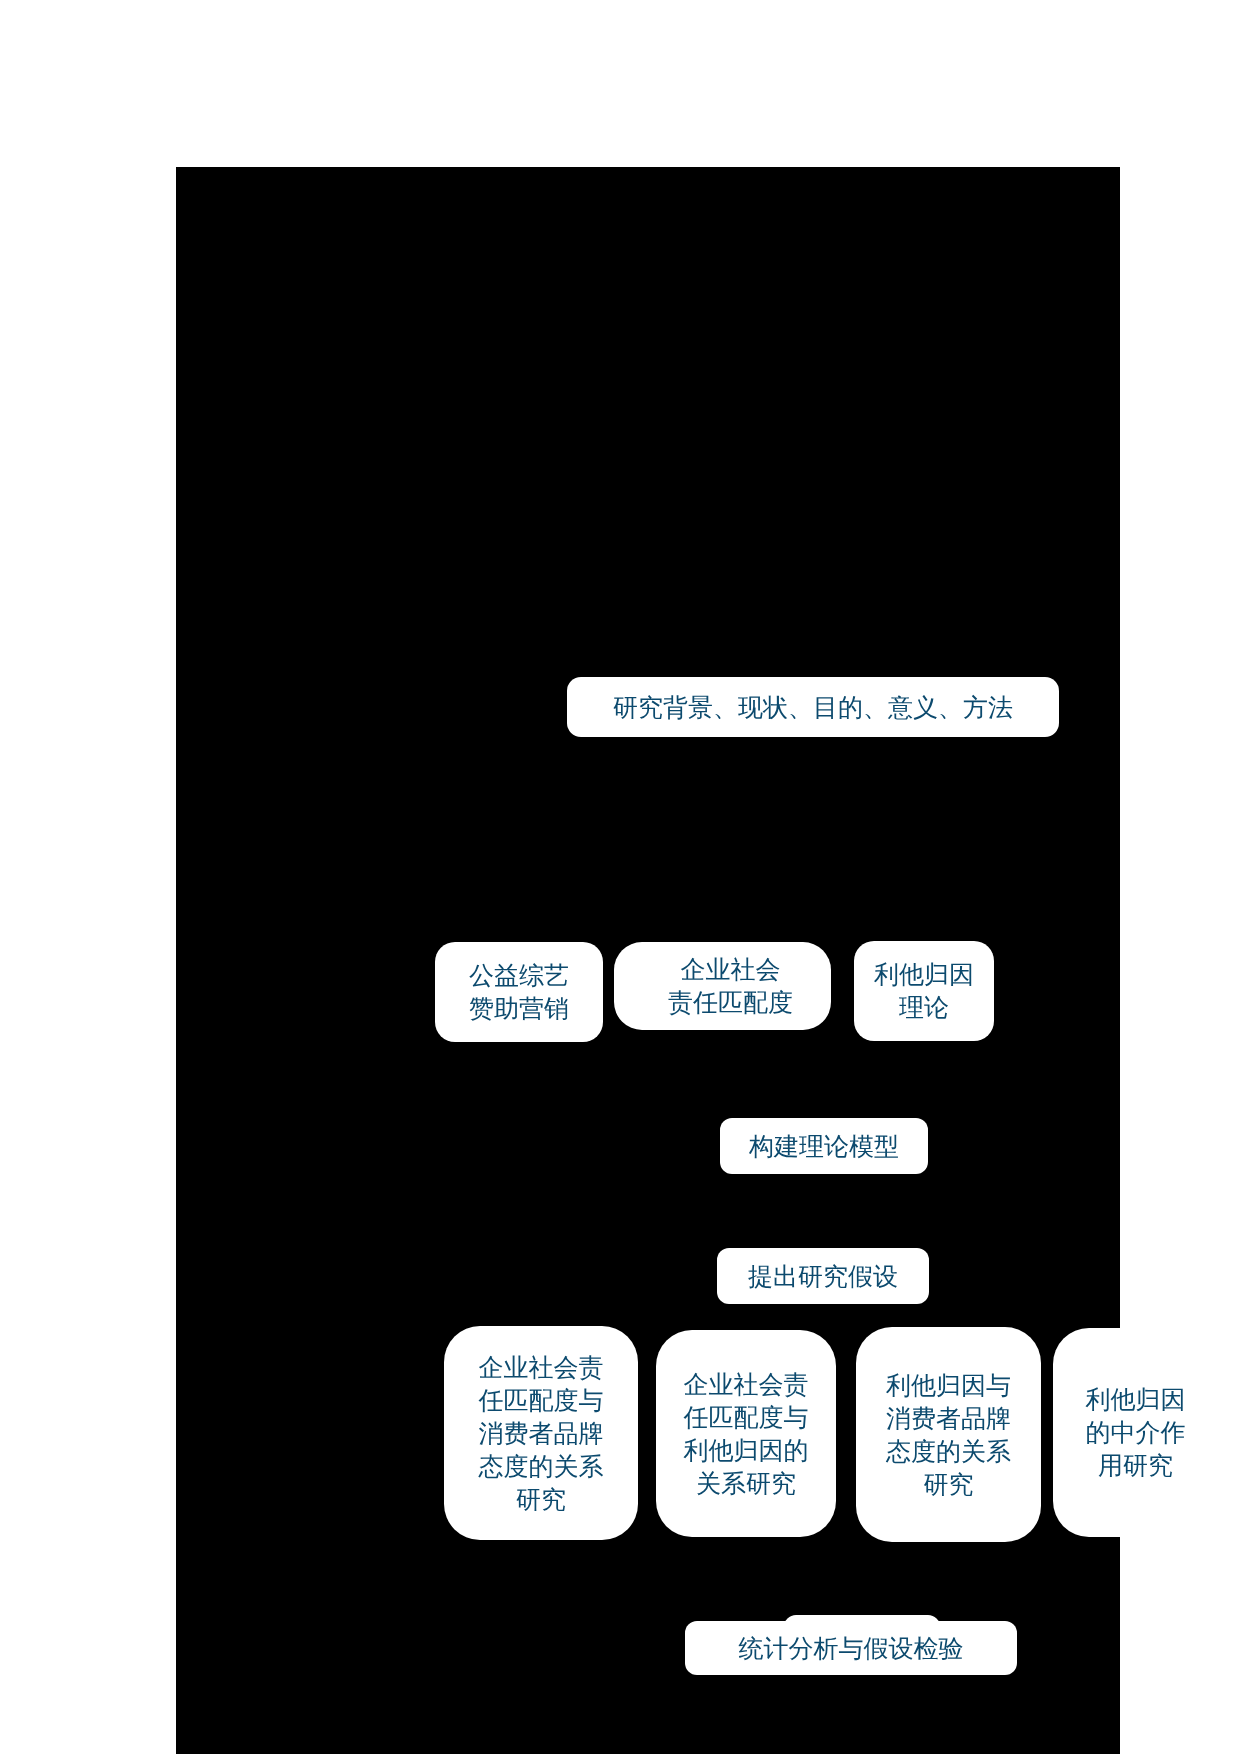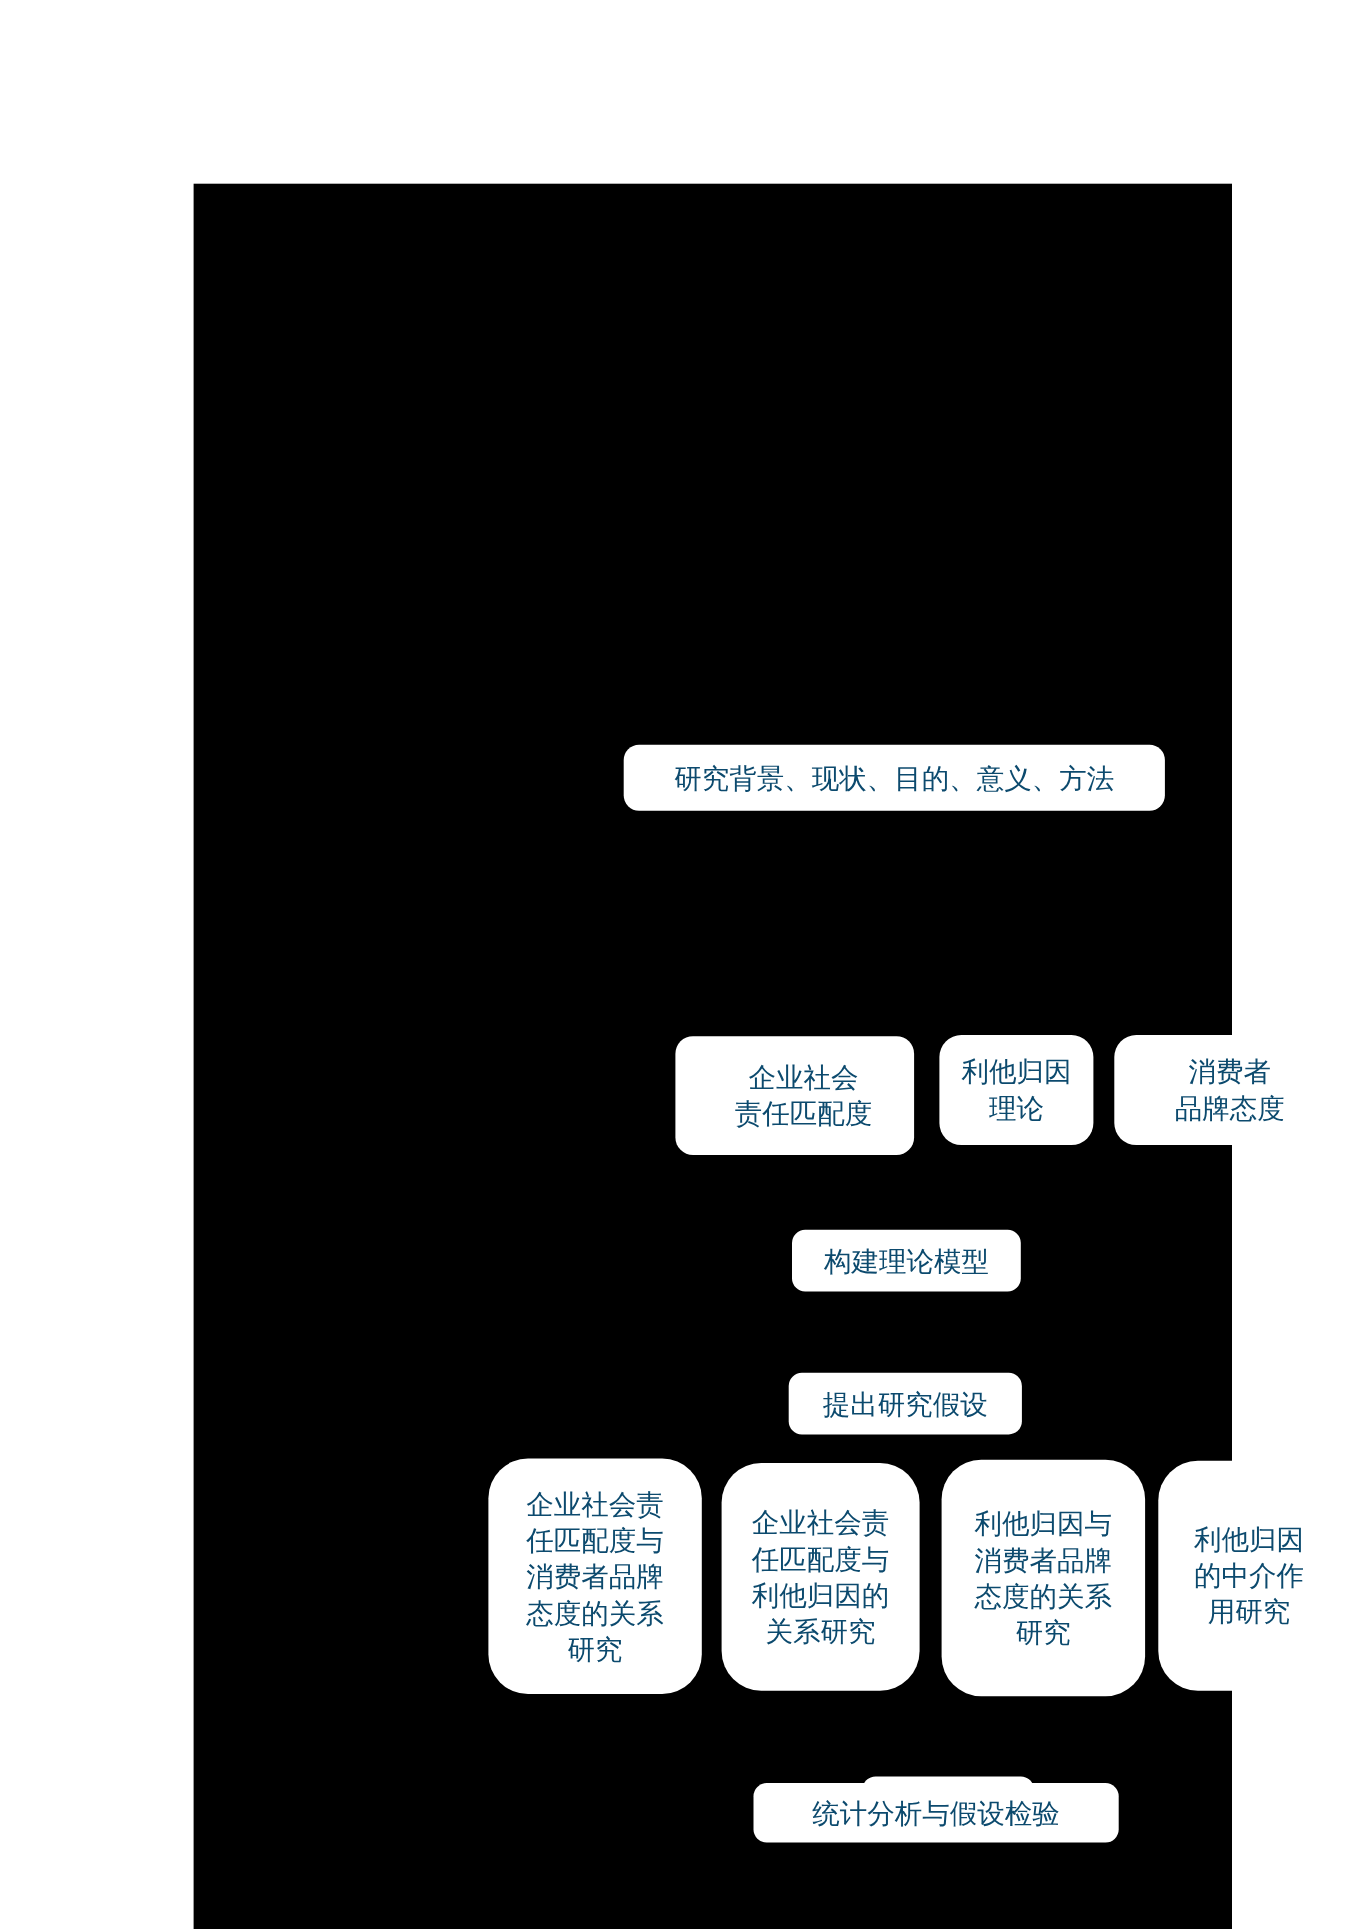--- a/index.html
+++ b/index.html
@@ -34,47 +34,47 @@
   }
   
   #n-intro   { left: 391px; top: 510px;  width: 492px; height: 60px;  border-radius: 14px; }
   #n-lit     { left: 557px; top: 627px;  width: 161px; height: 56px;  border-radius: 12px; }
   #n-model   { left: 544px; top: 951px;  width: 208px; height: 56px;  border-radius: 12px; }
   #n-hypo    { left: 541px; top: 1045px; width: 212px; height: 56px;  border-radius: 12px; margin-top: 36px; }
   #n-exp     { left: 576px; top: 1448px; width: 156px; height: 52px;  border-radius: 12px; margin-left: 32px; }
   #n-stats   { left: 509px; top: 1454px; width: 332px; height: 54px;  border-radius: 12px; }
   
   #n-charity  { left: 259px; top: 775px; width: 168px; height: 100px; border-radius: 20px; }
-  #n-csr      { left: 438px; top: 775px; width: 217px; height: 108px; border-radius: 16px; padding-left: 16px; }
+  #n-csr      { left: 438px; top: 775px; width: 217px; height: 88px; border-radius: 28px; padding-left: 16px; }
   #n-altruism { left: 678px; top: 774px; width: 140px; height: 100px; border-radius: 20px; }
   #n-consumer { left: 837px; top: 774px; width: 210px; height: 100px; border-radius: 20px; }
   
   #n-h1 { left: 268px; top: 1159px; width: 194px; height: 214px; border-radius: 36px; }
   #n-h2 { left: 480px; top: 1163px; width: 180px; height: 207px; border-radius: 36px; }
   #n-h3 { left: 680px; top: 1160px; width: 185px; height: 215px; border-radius: 36px; }
   #n-h4 { left: 877px; top: 1161px; width: 165px; height: 209px; border-radius: 36px; }
 </style>
 </head>
 <body>
 
 <div class="page">
   <div class="canvas">
 
     <div class="node" id="n-intro">研究背景、现状、目的、意义、方法</div>
 
 
+    <div class="node" id="n-charity">公益综艺
+赞助营销</div>
 
     <div class="node" id="n-csr">企业社会
 责任匹配度</div>
 
     <div class="node" id="n-altruism">利他归因
 理论</div>
 
-    <div class="node" id="n-consumer">消费者
-品牌态度</div>
 
     <div class="node" id="n-model">构建理论模型</div>
 
     <div class="node" id="n-hypo">提出研究假设</div>
 
     <div class="node" id="n-h1">企业社会责
 任匹配度与
 消费者品牌
 态度的关系
 研究</div>

